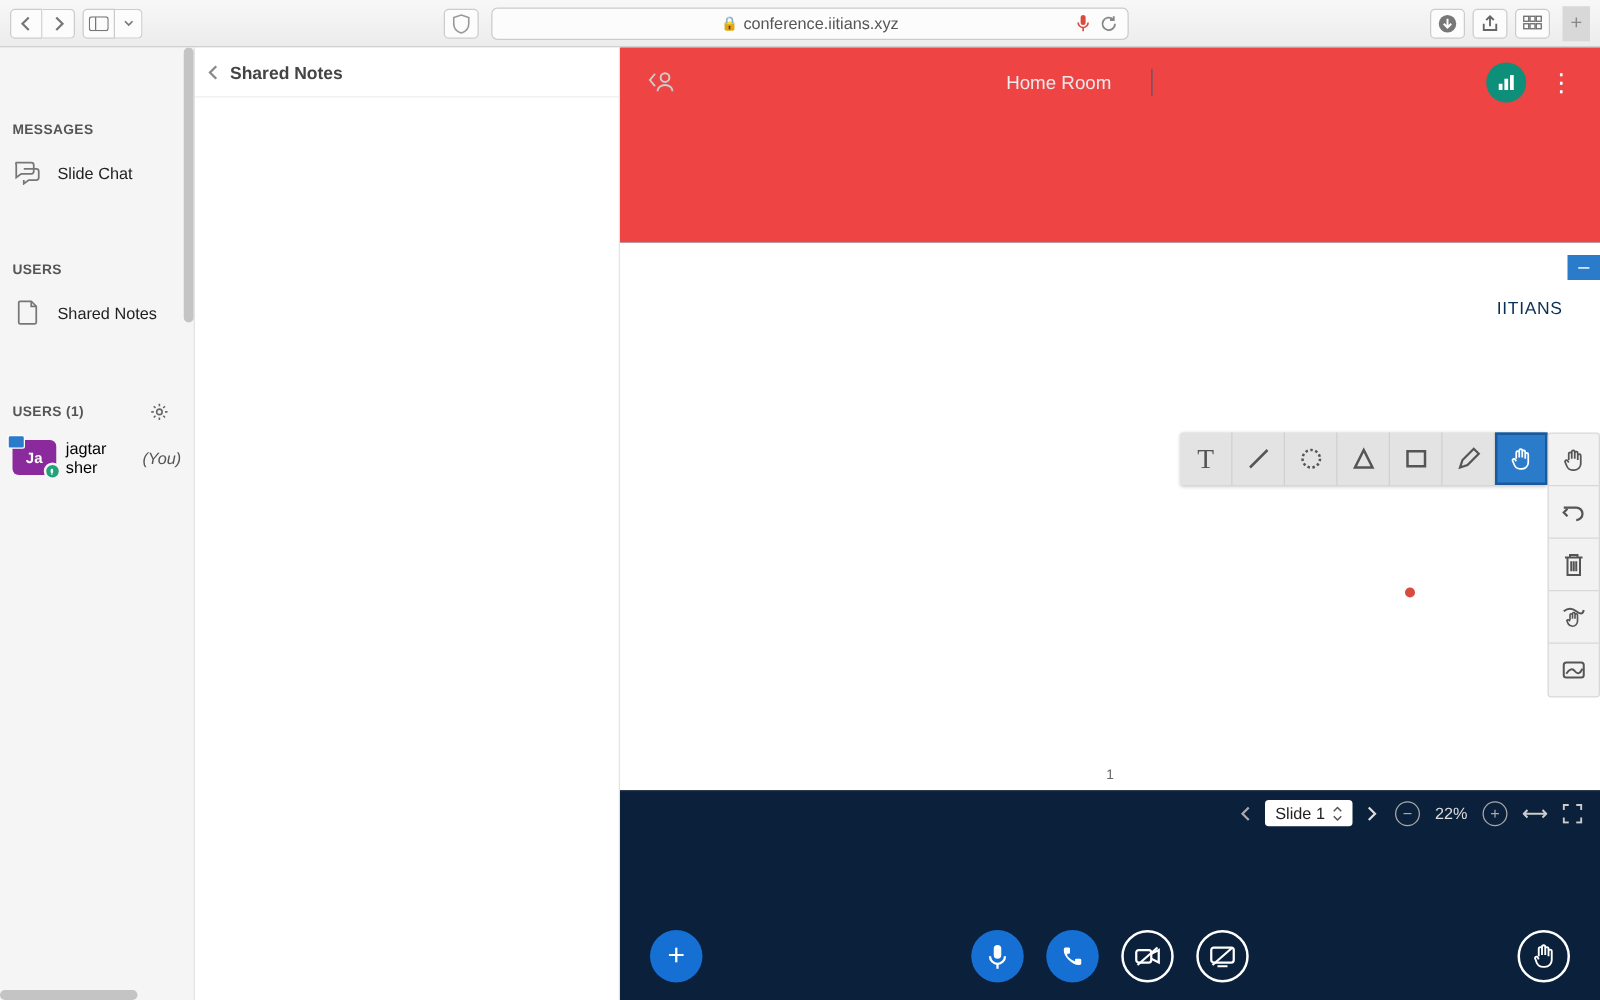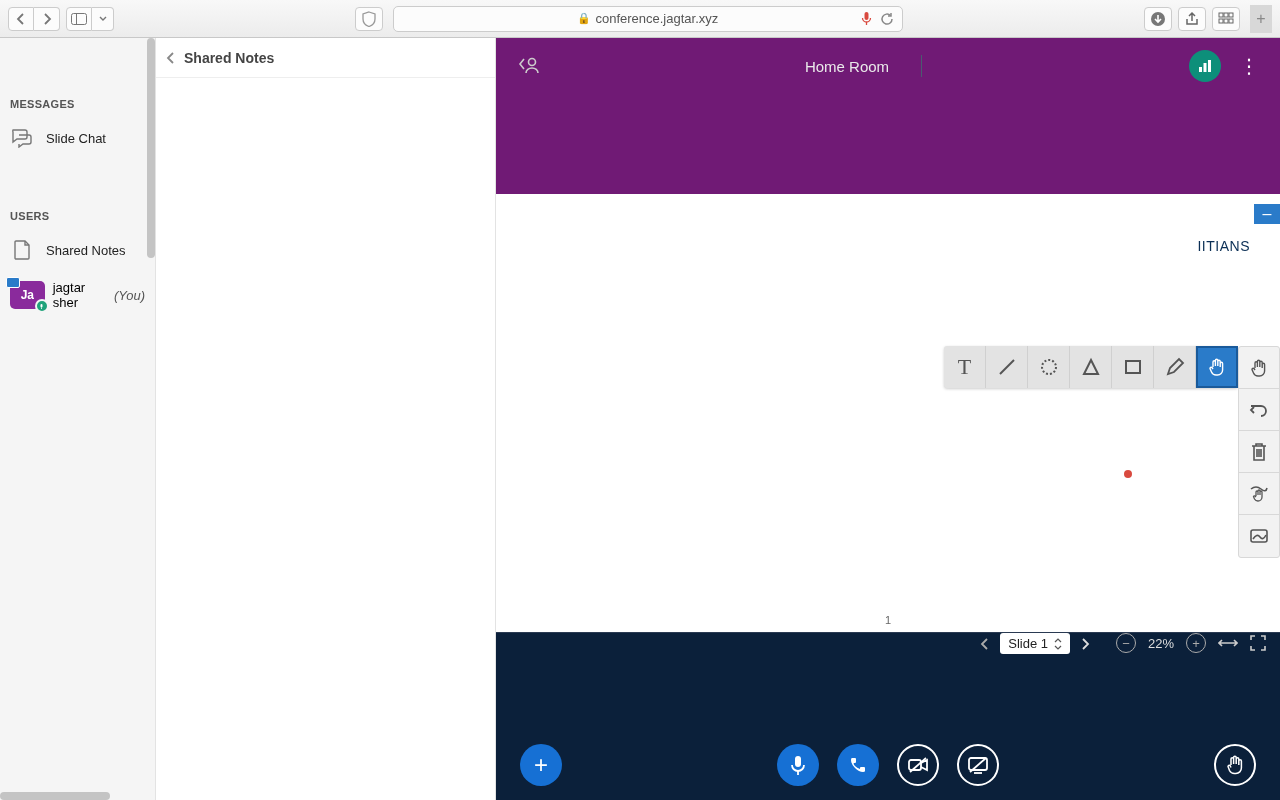--- a/index.html
+++ b/index.html
@@ -41,21 +41,21 @@
 .user-you{font-style:italic;color:#555;}
 .scroll-thumb{position:absolute;right:0;top:0;width:8px;height:220px;background:#c4c4c4;border-radius:4px;}
 .bottom-scroll{position:absolute;left:0;bottom:0;height:8px;width:110px;background:#c4c4c4;border-radius:4px;}
 
 
 .notes-panel{width:340px;background:#fff;border-right:1px solid #e3e3e3;}
 .notes-header{height:40px;display:flex;align-items:center;gap:8px;padding:0 10px;border-bottom:1px solid #eee;color:#444;font-size:14px;font-weight:600;}
 .notes-header .chev{color:#888;font-size:16px;}
 
 
-.conf{flex:1;background:#701a75;display:flex;flex-direction:column;position:relative;}
+.conf{flex:1;background:#ef4444;display:flex;flex-direction:column;position:relative;}
 .conf-top{height:56px;display:flex;align-items:center;padding:0 20px;color:#fff;gap:18px;}
 .users-toggle{width:26px;height:26px;display:flex;align-items:center;justify-content:center;color:#ddd;}
 .conf-title{margin-left:auto;font-size:15px;color:#eaeaea;}
 .divider{width:1px;height:22px;background:#4a5a70;margin:0 4px 0 14px;}
 .record-btn{border:1px solid #cfd6df;border-radius:20px;padding:6px 16px;display:flex;align-items:center;gap:10px;color:#fff;font-size:15px;}
 .record-dot{width:14px;height:14px;border-radius:50%;border:2px solid #fff;display:flex;align-items:center;justify-content:center;}
 .record-dot::after{content:"";width:6px;height:6px;border-radius:50%;background:#fff;}
 .poll-btn{width:32px;height:32px;border-radius:50%;background:#0d8f7a;display:flex;align-items:center;justify-content:center;}
 .poll-btn svg{width:16px;height:16px;}
 .kebab{color:#fff;font-size:20px;letter-spacing:1px;}
@@ -74,21 +74,21 @@
 .draw-toolbar{position:absolute;top:152px;right:42px;display:flex;background:#e3e3e3;border-radius:3px;box-shadow:0 1px 3px rgba(0,0,0,0.2);}
 .draw-tool{width:42px;height:42px;display:flex;align-items:center;justify-content:center;color:#555;border-right:1px solid #d0d0d0;}
 .draw-tool:last-child{border-right:none;}
 .draw-tool.active{background:#2a7bc9;color:#fff;outline:2px solid #1a5a9a;outline-offset:-2px;}
 
 .side-tools{position:absolute;top:152px;right:0;display:flex;flex-direction:column;background:#f2f2f2;border:1px solid #d8d8d8;border-radius:3px;}
 .side-tool{width:40px;height:42px;display:flex;align-items:center;justify-content:center;color:#555;border-bottom:1px solid #d8d8d8;}
 .side-tool:last-child{border-bottom:none;}
 
 
-.slide-bar{position:absolute;left:0;right:0;top:438px;height:36px;background:#0b203a;border-top:1px solid #2a3a52;display:flex;align-items:flex-start;justify-content:flex-end;padding:0 14px;gap:26px;color:#ddd;font-size:13px;}
+.slide-bar{position:absolute;left:0;right:0;top:438px;height:36px;background:#0b203a;border-top:1px solid #2a3a52;display:flex;align-items:center;justify-content:flex-end;padding:0 14px;gap:14px;color:#ddd;font-size:13px;}
 .slide-nav{display:flex;align-items:center;gap:10px;}
 .slide-select{background:#fff;color:#222;padding:3px 8px;border-radius:3px;display:flex;align-items:center;gap:6px;font-size:13px;}
 .zoom-group{display:flex;align-items:center;gap:12px;}
 .zoom-btn{width:20px;height:20px;border:1.5px solid #aaa;border-radius:50%;display:flex;align-items:center;justify-content:center;color:#aaa;font-size:13px;}
 
 
 .bottom-controls{position:absolute;bottom:14px;left:0;right:0;display:flex;align-items:center;padding:0 24px;}
 .fab{width:42px;height:42px;border-radius:50%;display:flex;align-items:center;justify-content:center;}
 .fab-plus{background:#1670d4;color:#fff;font-size:24px;}
 .center-controls{position:absolute;left:50%;transform:translateX(-50%);display:flex;gap:18px;}
@@ -129,21 +129,21 @@
     </div>
   </div>
   <div class="spacer"></div>
   <div class="shield-btn">
     <svg width="14" height="16" viewBox="0 0 14 16">
         <path d="M7 1 L13 3 V8 C13 12 10 14.5 7 15.5 C4 14.5 1 12 1 8 V3 Z" stroke="#999" stroke-width="1.3" fill="none"></path>
       </svg>
   </div>
   <div class="url-bar">
     <span class="lock">🔒</span>
-    <span>conference.jagtar.xyz</span>
+    <span>conference.iitians.xyz</span>
     <span class="mic">
       <svg width="11" height="15" viewBox="0 0 11 15">
           <rect x="3.5" y="1" width="4" height="8" rx="2" fill="#d94a3f"></rect>
           <path d="M1.5 7 A4 4 0 0 0 9.5 7" stroke="#d94a3f" stroke-width="1.3" fill="none"></path>
           <line x1="5.5" y1="11" x2="5.5" y2="14" stroke="#d94a3f" stroke-width="1.3"></line>
         </svg>
     </span>
     <span class="reload">
       <svg width="14" height="14" viewBox="0 0 14 14">
           <path d="M12 7 A5 5 0 1 1 10.5 3.5" stroke="#888" stroke-width="1.5" fill="none"></path>
@@ -194,20 +194,29 @@
     </div>
     <div class="section-label">USERS</div>
     <div class="panel-item">
       <span class="icon">
         <svg width="20" height="22" viewBox="0 0 20 22">
             <path d="M4 2 H13 L17 6 V19 A1 1 0 0 1 16 20 H4 A1 1 0 0 1 3 19 V3 A1 1 0 0 1 4 2 Z" stroke="#777" stroke-width="1.4" fill="none"></path>
             <path d="M13 2 V6 H17" stroke="#777" stroke-width="1.4" fill="none"></path>
           </svg>
       </span>
       <span>Shared Notes</span>
+    </div>
+    <div class="section-label section-row">
+      <span>USERS (1)</span>
+      <span class="gear">
+        <svg width="15" height="15" viewBox="0 0 15 15">
+            <circle cx="7.5" cy="7.5" r="2.2" stroke="#666" fill="none" stroke-width="1.3"></circle>
+            <path d="M7.5 1 V3 M7.5 12 V14 M1 7.5 H3 M12 7.5 H14 M3 3 L4.4 4.4 M10.6 10.6 L12 12 M12 3 L10.6 4.4 M4.4 10.6 L3 12" stroke="#666" stroke-width="1.3"></path>
+          </svg>
+      </span>
     </div>
     <div class="user-row">
       <div class="avatar">
         <div class="avatar-badge"></div>
         <span>Ja</span>
         <div class="avatar-dot">
           <svg width="7" height="7" viewBox="0 0 7 7">
               <rect x="2.5" y="1" width="2" height="3.5" rx="1" fill="#fff"></rect>
               <line x1="3.5" y1="4.5" x2="3.5" y2="6" stroke="#fff" stroke-width="0.8"></line>
             </svg>

